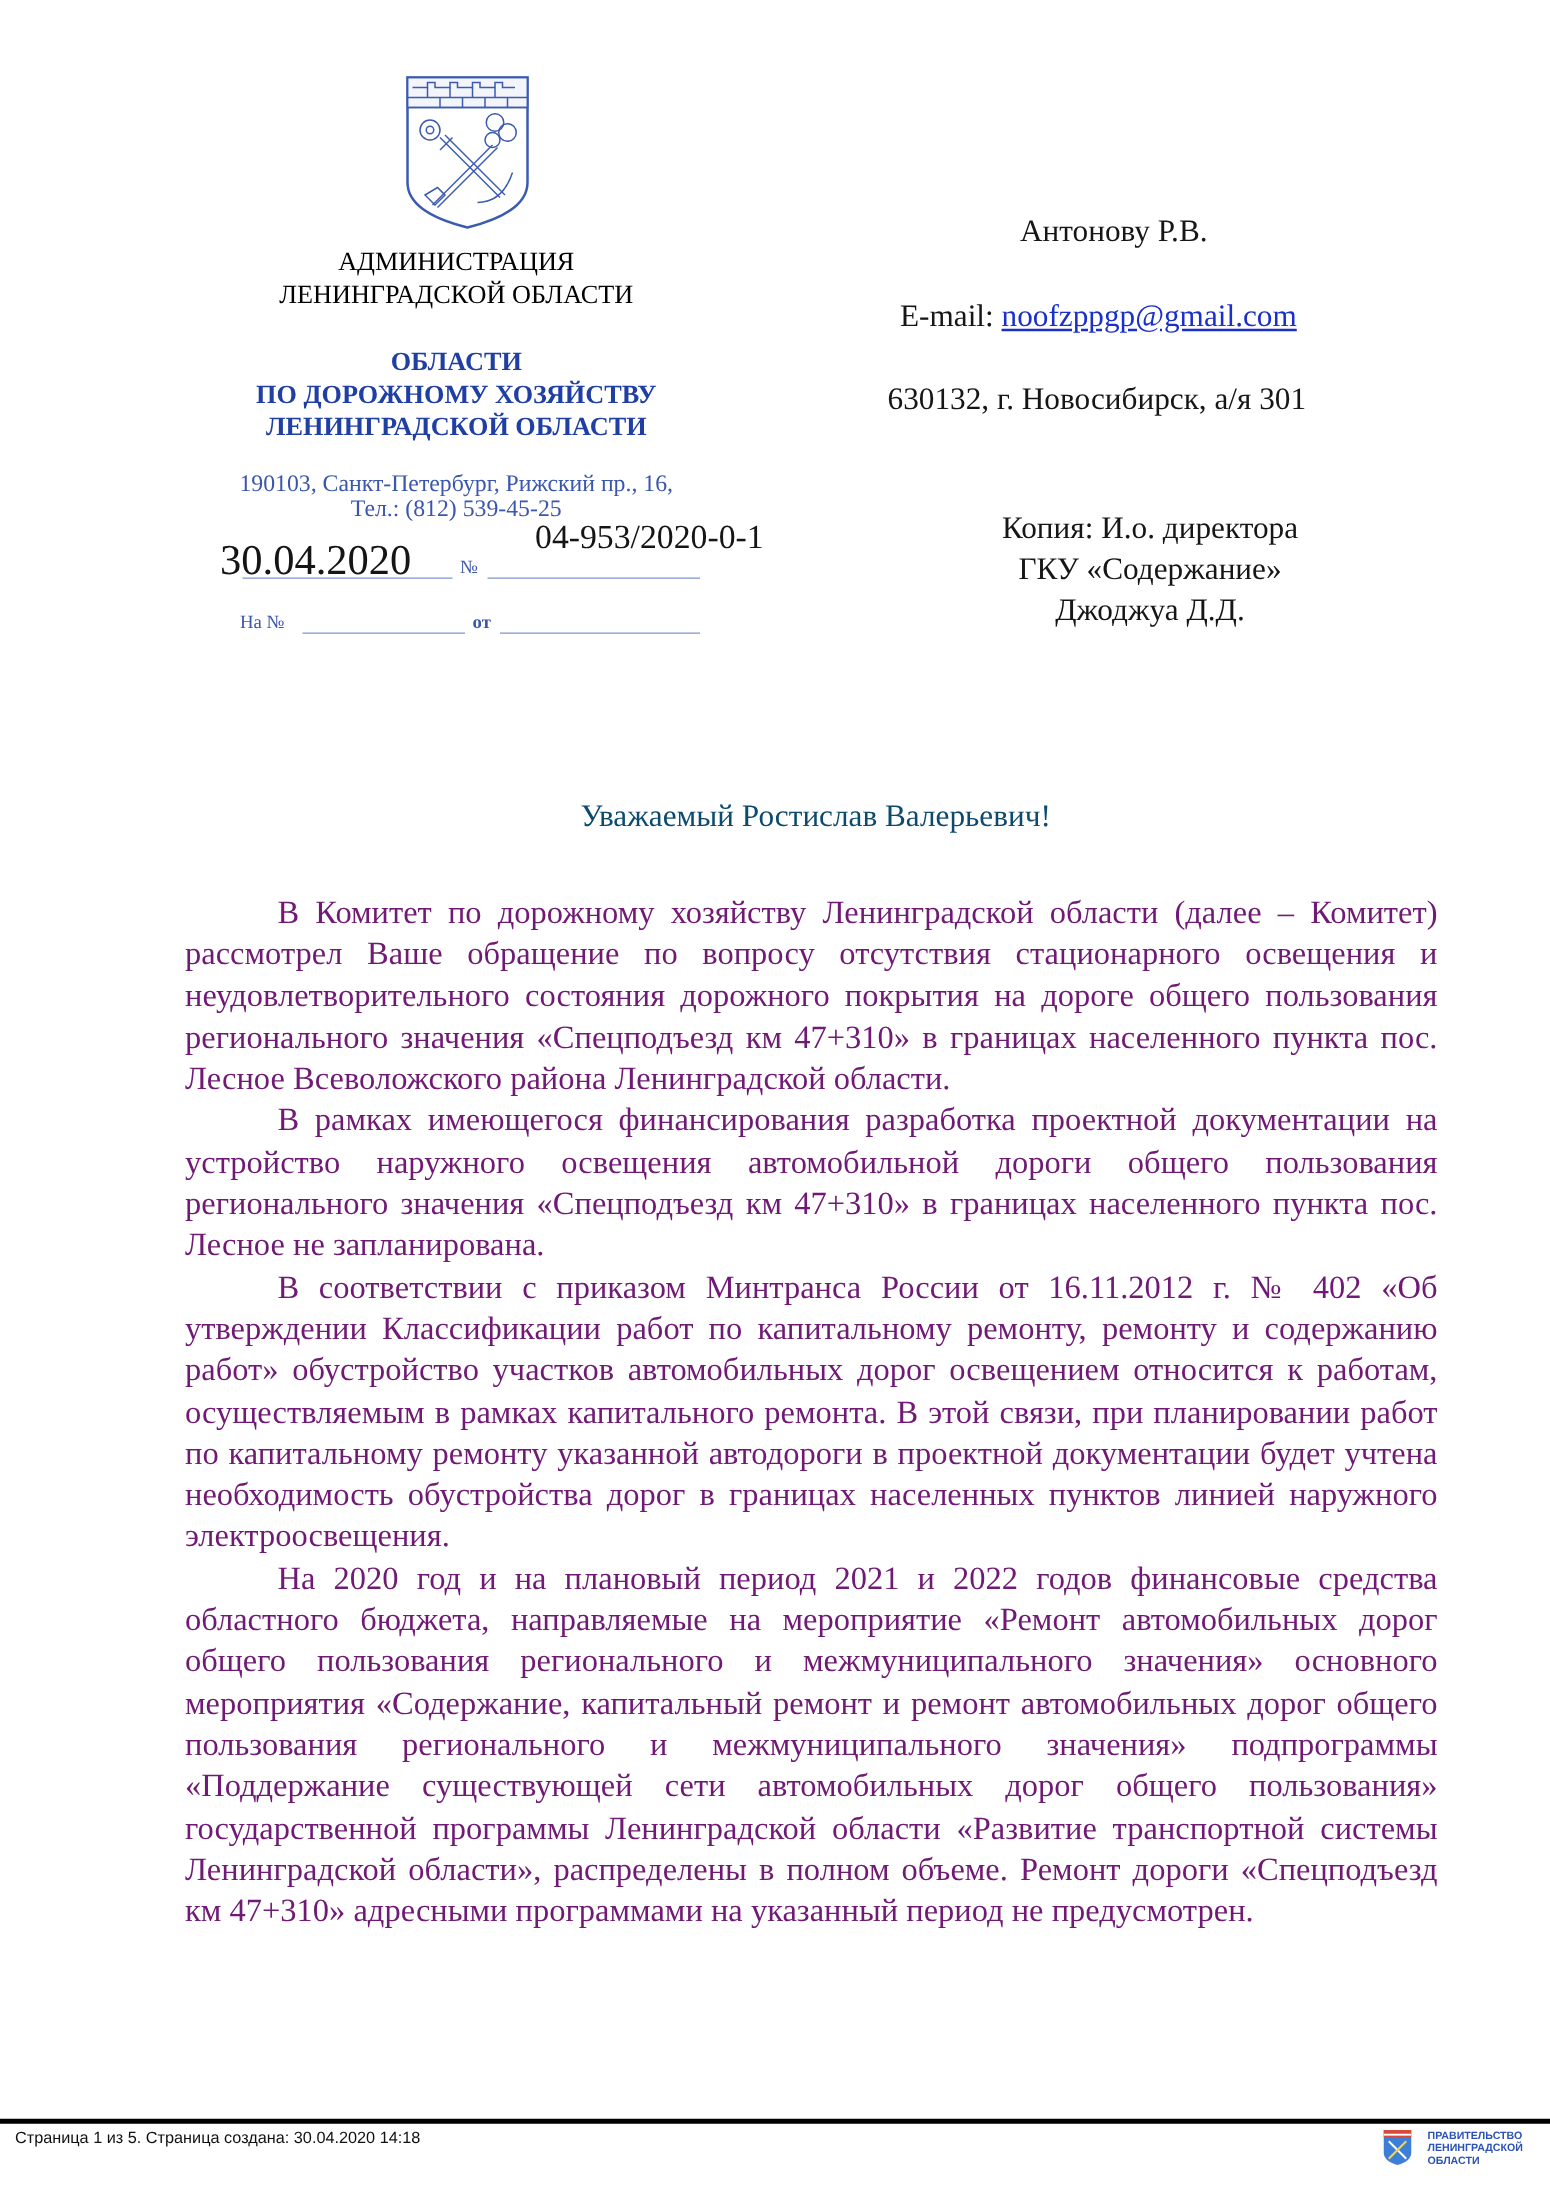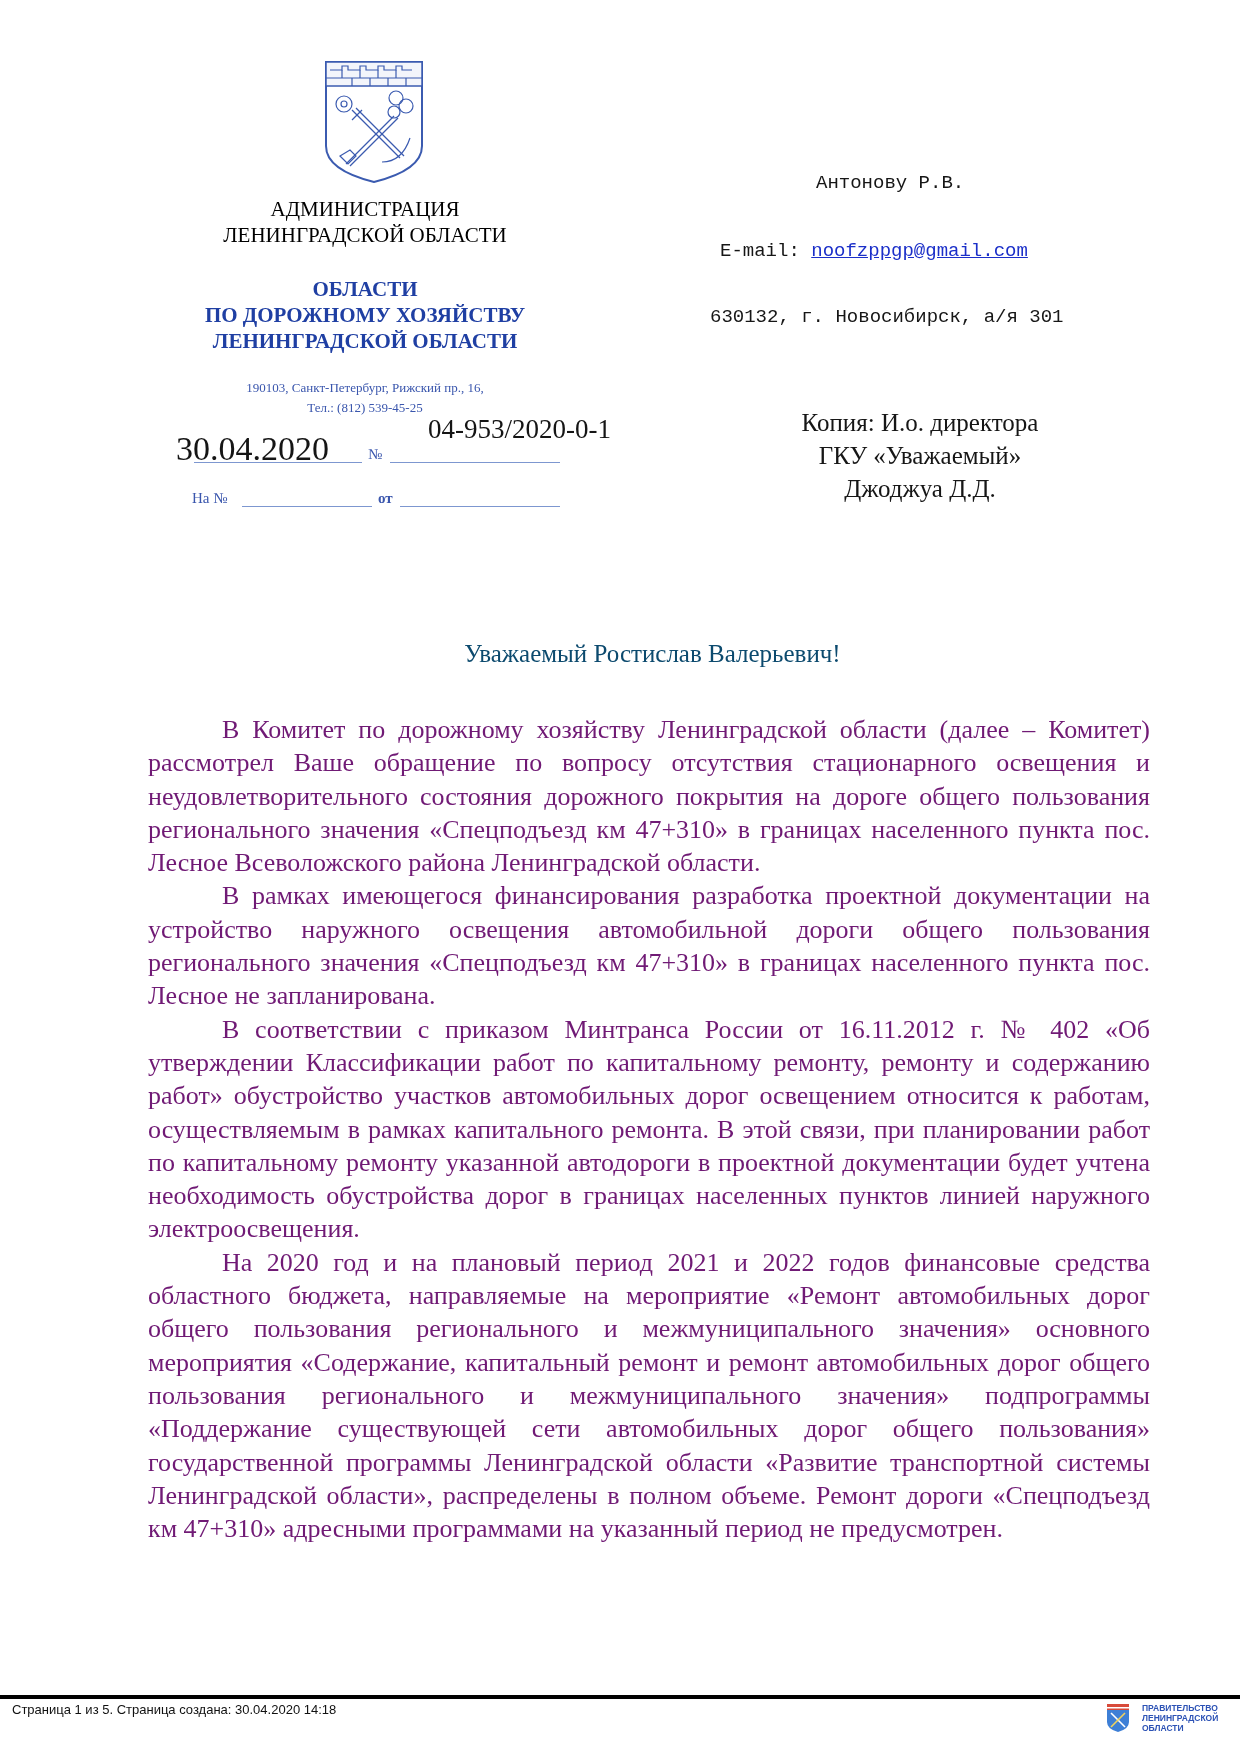--- a/index.html
+++ b/index.html
@@ -8,31 +8,31 @@
 
     
     .crest { left: 322px; top: 58px; width: 104px; width: 104px; height: 128px; }
     .lh-admin { left: 180px; width: 370px; text-align: center; color: #000000; font-size: 21px; line-height: 26px; }
     .lh-admin.l1 { top: 196px; }
     .lh-admin.l2 { top: 222px; }
     .lh-committee { left: 170px; width: 390px; text-align: center; color: #1f3fa3; font-weight: bold; font-size: 21px; line-height: 26px; }
     .lh-committee.l1 { top: 276px; }
     .lh-committee.l2 { top: 302px; }
     .lh-committee.l3 { top: 328px; }
-    .lh-addr { left: 170px; width: 390px; text-align: center; color: #3a56ad; font-size: 13px; line-height: 20px; }
+    .lh-addr { left: 170px; width: 390px; text-align: center; color: #3a56ad; font-size: 19px; line-height: 20px; }
     .lh-addr.l1 { top: 378px; }
     .lh-addr.l2 { top: 398px; }
 
     .reg-date { left: 176px; top: 430px; font-size: 34px; color: #151515; }
     .reg-num { left: 428px; top: 414px; font-size: 27px; color: #151515; }
     .line { border-bottom: 1.5px solid #7d97d0; height: 0; }
     .num-sign { color: #3a56ad; font-size: 15px; }
 
     
-    .addr { font-size: 19px; color: #161616; white-space: nowrap; font-family: Liberation Mono, monospace; }
+    .addr { font-size: 25px; color: #161616; white-space: nowrap; }
     .email-link { color: #1b2fc9; text-decoration: underline; }
 
     .copy-block { left: 720px; width: 400px; text-align: center; font-size: 25px; line-height: 33px; color: #161616; }
 
     .salutation { left: 0; width: 1240px; top: 640px; text-align: center; font-size: 25px; color: #0c4a6e; padding-left: 65px; box-sizing: border-box; }
 
     
     .body-text { left: 148px; top: 713px; width: 1002px; font-size: 26px; line-height: 33.3px; text-align: justify; color: #701a75; font-family: "Liberation Serif", serif; }
     .body-text p { margin: 0; text-indent: 74px; }
 
@@ -97,21 +97,21 @@
 
 <div class="abs addr" style="left:816px; top:172px;">Антонову Р.В.</div>
 <div class="abs addr" style="left:720px; top:240px;">
   <span>E-mail:</span>
   <a class="email-link">noofzppgp@gmail.com</a>
 </div>
 <div class="abs addr" style="left:710px; top:306px;">630132, г. Новосибирск, а/я 301</div>
 
 <div class="abs copy-block" style="top:406px;">
   <div>Копия: И.о. директора</div>
-  <div>ГКУ «Уважаемый»</div>
+  <div>ГКУ «Содержание»</div>
   <div>Джоджуа Д.Д.</div>
 </div>
 
 <div class="abs salutation">Уважаемый Ростислав Валерьевич!</div>
 
 <div class="abs body-text">
   <p>В Комитет по дорожному хозяйству Ленинградской области (далее – Комитет) рассмотрел Ваше обращение по вопросу отсутствия стационарного освещения и неудовлетворительного состояния дорожного покрытия на дороге общего пользования регионального значения «Спецподъезд км 47+310» в границах населенного пункта  пос. Лесное  Всеволожского района Ленинградской области.</p>
   <p>В рамках имеющегося финансирования разработка проектной документации на устройство наружного освещения автомобильной дороги общего пользования регионального значения «Спецподъезд км 47+310» в границах населенного пункта  пос. Лесное  не запланирована.</p>
   <p>В соответствии с приказом Минтранса России от 16.11.2012 г. № 402 «Об утверждении Классификации работ по капитальному ремонту, ремонту и содержанию работ» обустройство участков автомобильных дорог освещением относится к работам, осуществляемым в рамках капитального ремонта. В этой связи, при планировании работ по капитальному ремонту указанной автодороги в проектной документации будет учтена необходимость обустройства дорог в границах населенных пунктов линией наружного электроосвещения.</p>
   <p>На 2020 год и на плановый период 2021 и 2022 годов финансовые средства областного бюджета, направляемые  на мероприятие «Ремонт автомобильных дорог общего пользования регионального и межмуниципального значения» основного мероприятия  «Содержание, капитальный ремонт и ремонт автомобильных дорог общего пользования регионального и межмуниципального значения» подпрограммы «Поддержание существующей сети автомобильных дорог общего пользования» государственной программы Ленинградской области «Развитие транспортной системы Ленинградской области», распределены в полном объеме. Ремонт дороги  «Спецподъезд км 47+310» адресными программами на указанный период  не предусмотрен.</p>

